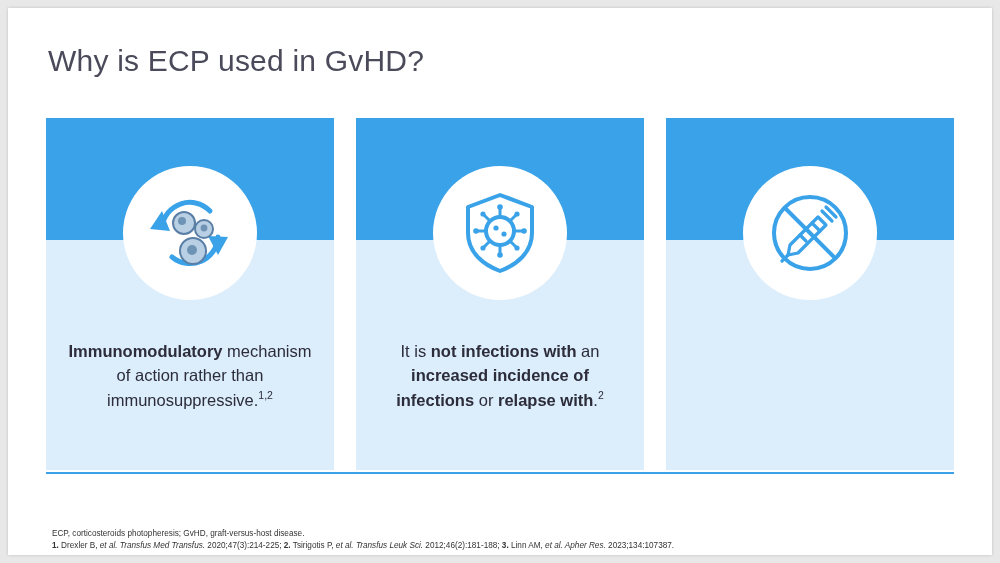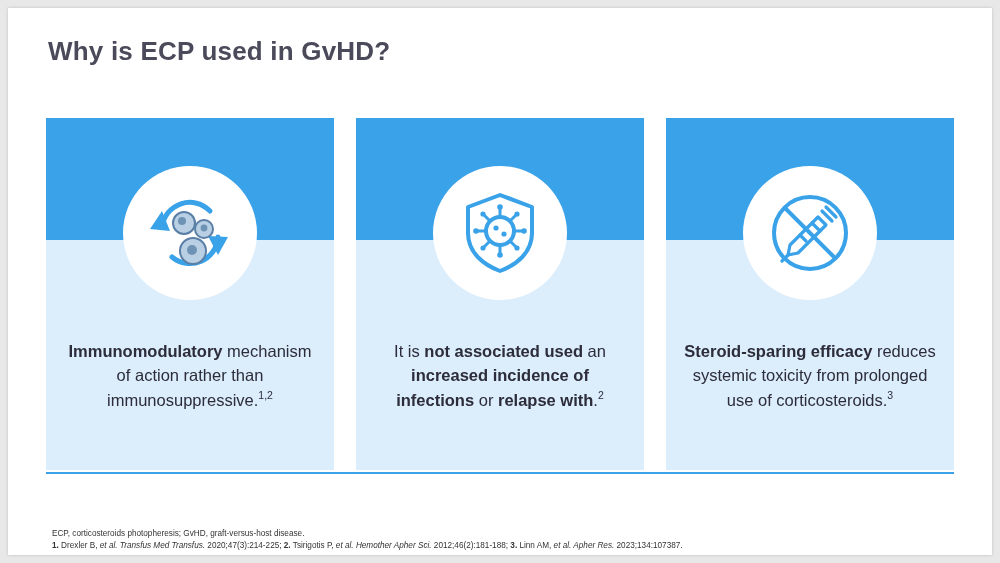--- a/index.html
+++ b/index.html
@@ -18,24 +18,24 @@
     left: 8px;
     top: 8px;
     width: 984px;
     height: 547px;
     background: #ffffff;
     box-shadow: 0 0 3px rgba(0,0,0,0.18);
   }
   .slide-title {
     position: absolute;
     left: 40px;
-    top: 28px;
-    font-size: 26px;
+    top: 36px;
+    font-size: 30px;
     color: #4a4a5a;
-    font-weight: 700;
+    font-weight: 400;
     letter-spacing: 0.2px;
   }
   .cards {
     position: absolute;
     left: 38px;
     top: 110px;
     width: 908px;
     height: 261px;
     display: flex;
     justify-content: space-between;
@@ -156,45 +156,44 @@
           <circle cx="48" cy="22" r="2.8" fill="#39a2e8"></circle>
           <circle cx="48" cy="70" r="2.8" fill="#39a2e8"></circle>
           <circle cx="24" cy="46" r="2.8" fill="#39a2e8"></circle>
           <circle cx="72" cy="46" r="2.8" fill="#39a2e8"></circle>
           <circle cx="31" cy="29" r="2.6" fill="#39a2e8"></circle>
           <circle cx="65" cy="63" r="2.6" fill="#39a2e8"></circle>
           <circle cx="65" cy="29" r="2.6" fill="#39a2e8"></circle>
           <circle cx="31" cy="63" r="2.6" fill="#39a2e8"></circle>
         </svg>
       </div>
-      <div class="card-text">It is <b>not associated used</b> an <b>increased incidence of infections</b> or <b>relapse with</b>.<sup>2</sup></div>
+      <div class="card-text">It is <b>not infections with</b> an <b>increased incidence of infections</b> or <b>relapse with</b>.<sup>2</sup></div>
     </div>
 
     <div class="card">
       <div class="card-top"></div>
       <div class="card-icon-circle">
         <svg width="100" height="100" viewBox="0 0 100 100" aria-hidden="true">
           <circle cx="50" cy="50" r="36" fill="none" stroke="#39a2e8" stroke-width="4"></circle>
           <g fill="none" stroke="#39a2e8" stroke-width="3.2" stroke-linecap="round" stroke-linejoin="round">
             <path d="M62 28 L72 38"></path>
             <path d="M66 24 L76 34"></path>
             <path d="M58 34 L52 40 L60 48 L66 42 Z"></path>
             <path d="M52 40 L36 56 L30 62 L28 72 L38 70 L44 64 L60 48"></path>
             <path d="M40 52 L46 58"></path>
             <path d="M46 46 L52 52"></path>
             <path d="M28 72 L22 78"></path>
           </g>
           <line x1="25" y1="25" x2="75" y2="75" stroke="#39a2e8" stroke-width="4" stroke-linecap="round"></line>
         </svg>
       </div>
-      <div class="card-text"><b>Steroid-sparing efficacy</b> reduces systemic toxicity from prolonged use of corticosteroids.<sup>3</sup></div>
     </div>
 
   </div>
 
   <div class="baseline"></div>
 
   <div class="footnotes">
     <div>ECP, corticosteroids photopheresis; GvHD, graft-versus-host disease.</div>
-    <div class="ref"><b>1.</b> Drexler B, <i>et al. Transfus Med Transfus.</i> 2020;47(3):214-225; <b>2.</b> Tsirigotis P, <i>et al. Hemother Apher Sci.</i> 2012;46(2):181-188; <b>3.</b> Linn AM, <i>et al. Apher Res.</i> 2023;134:107387.</div>
+    <div class="ref"><b>1.</b> Drexler B, <i>et al. Transfus Med Transfus.</i> 2020;47(3):214-225; <b>2.</b> Tsirigotis P, <i>et al. Transfus Leuk Sci.</i> 2012;46(2):181-188; <b>3.</b> Linn AM, <i>et al. Apher Res.</i> 2023;134:107387.</div>
   </div>
 
 </div>
 
 </body></html>

